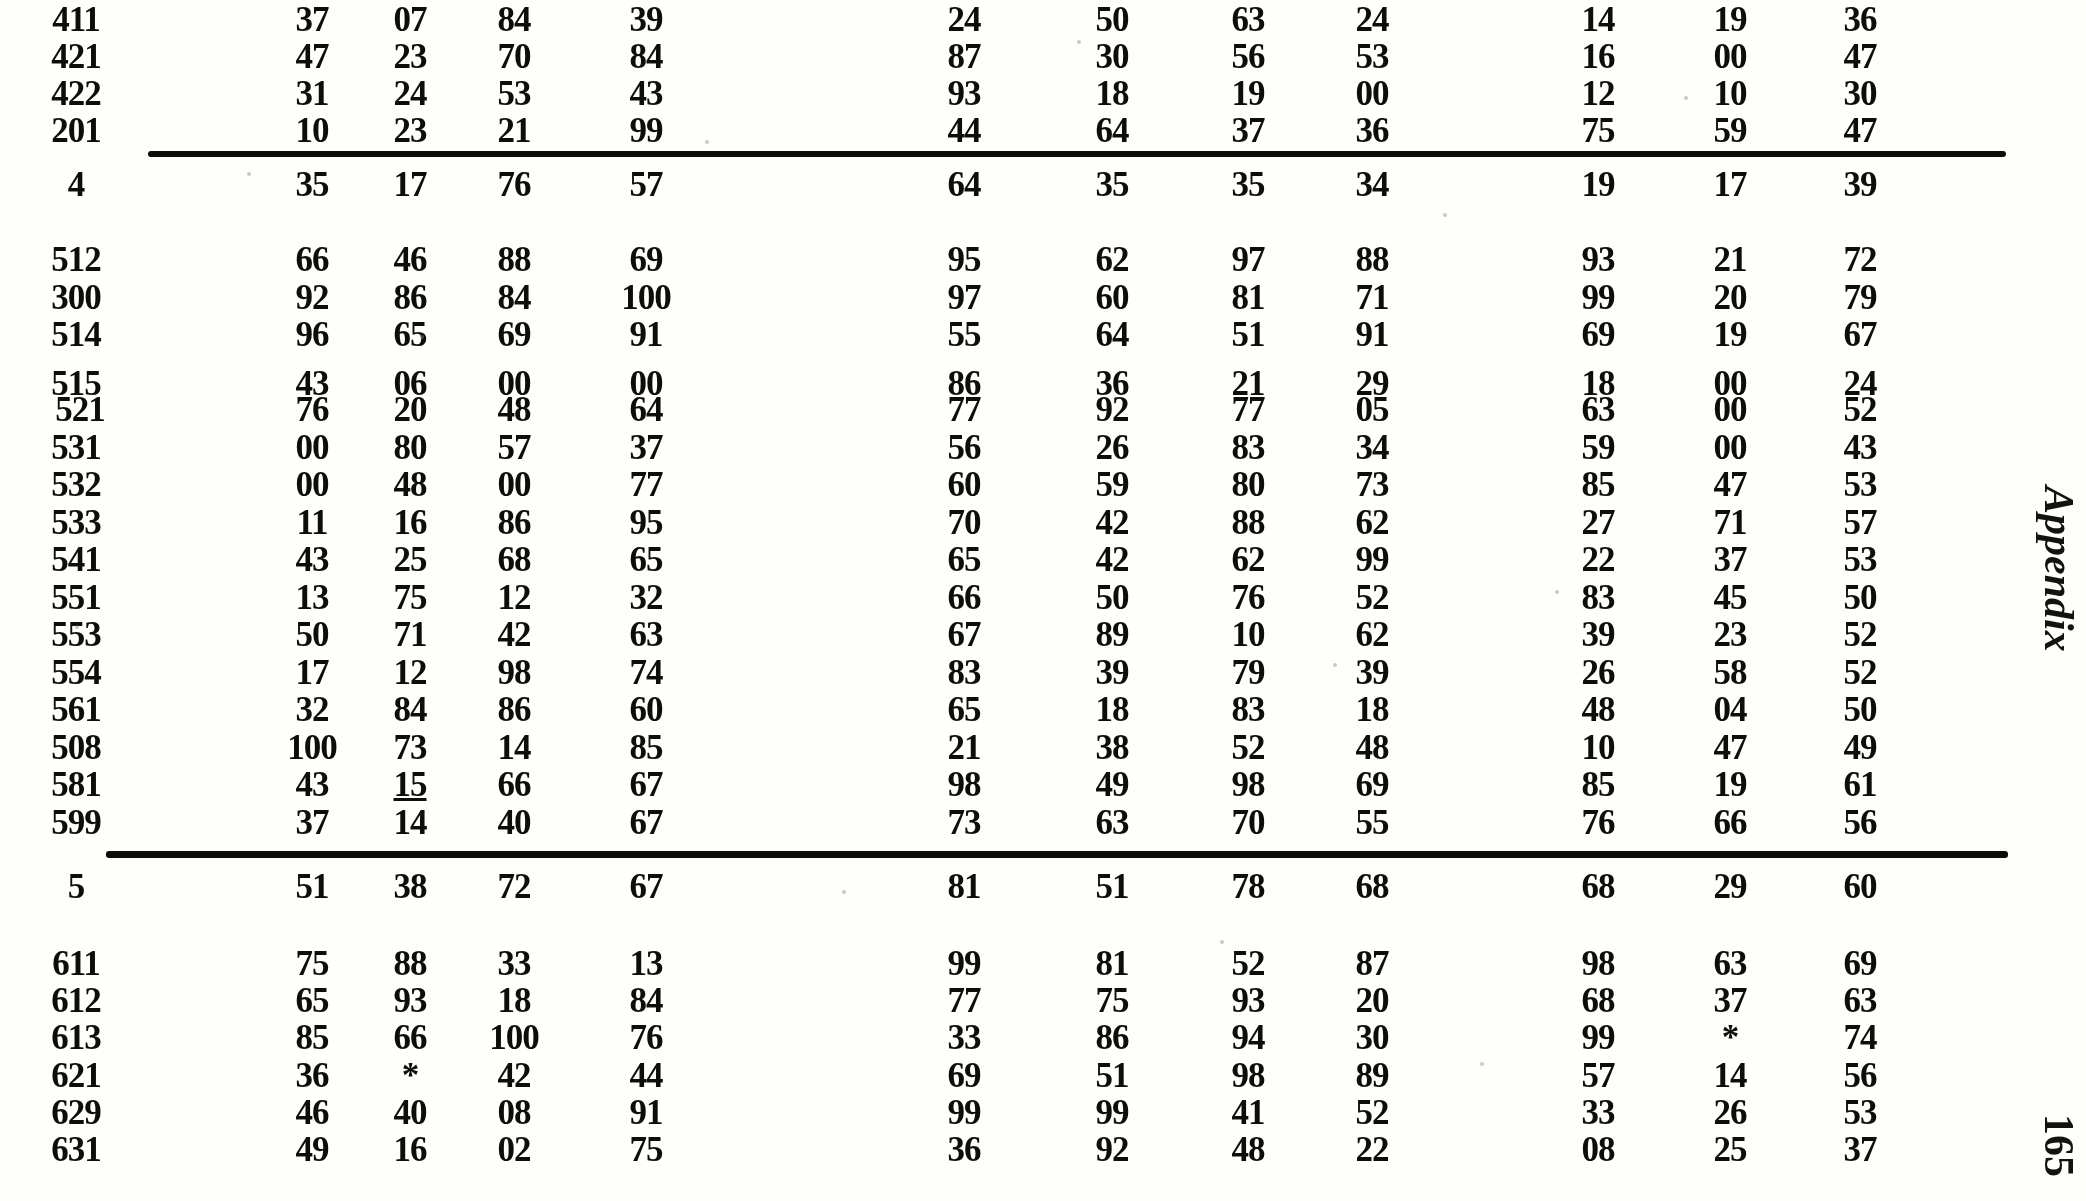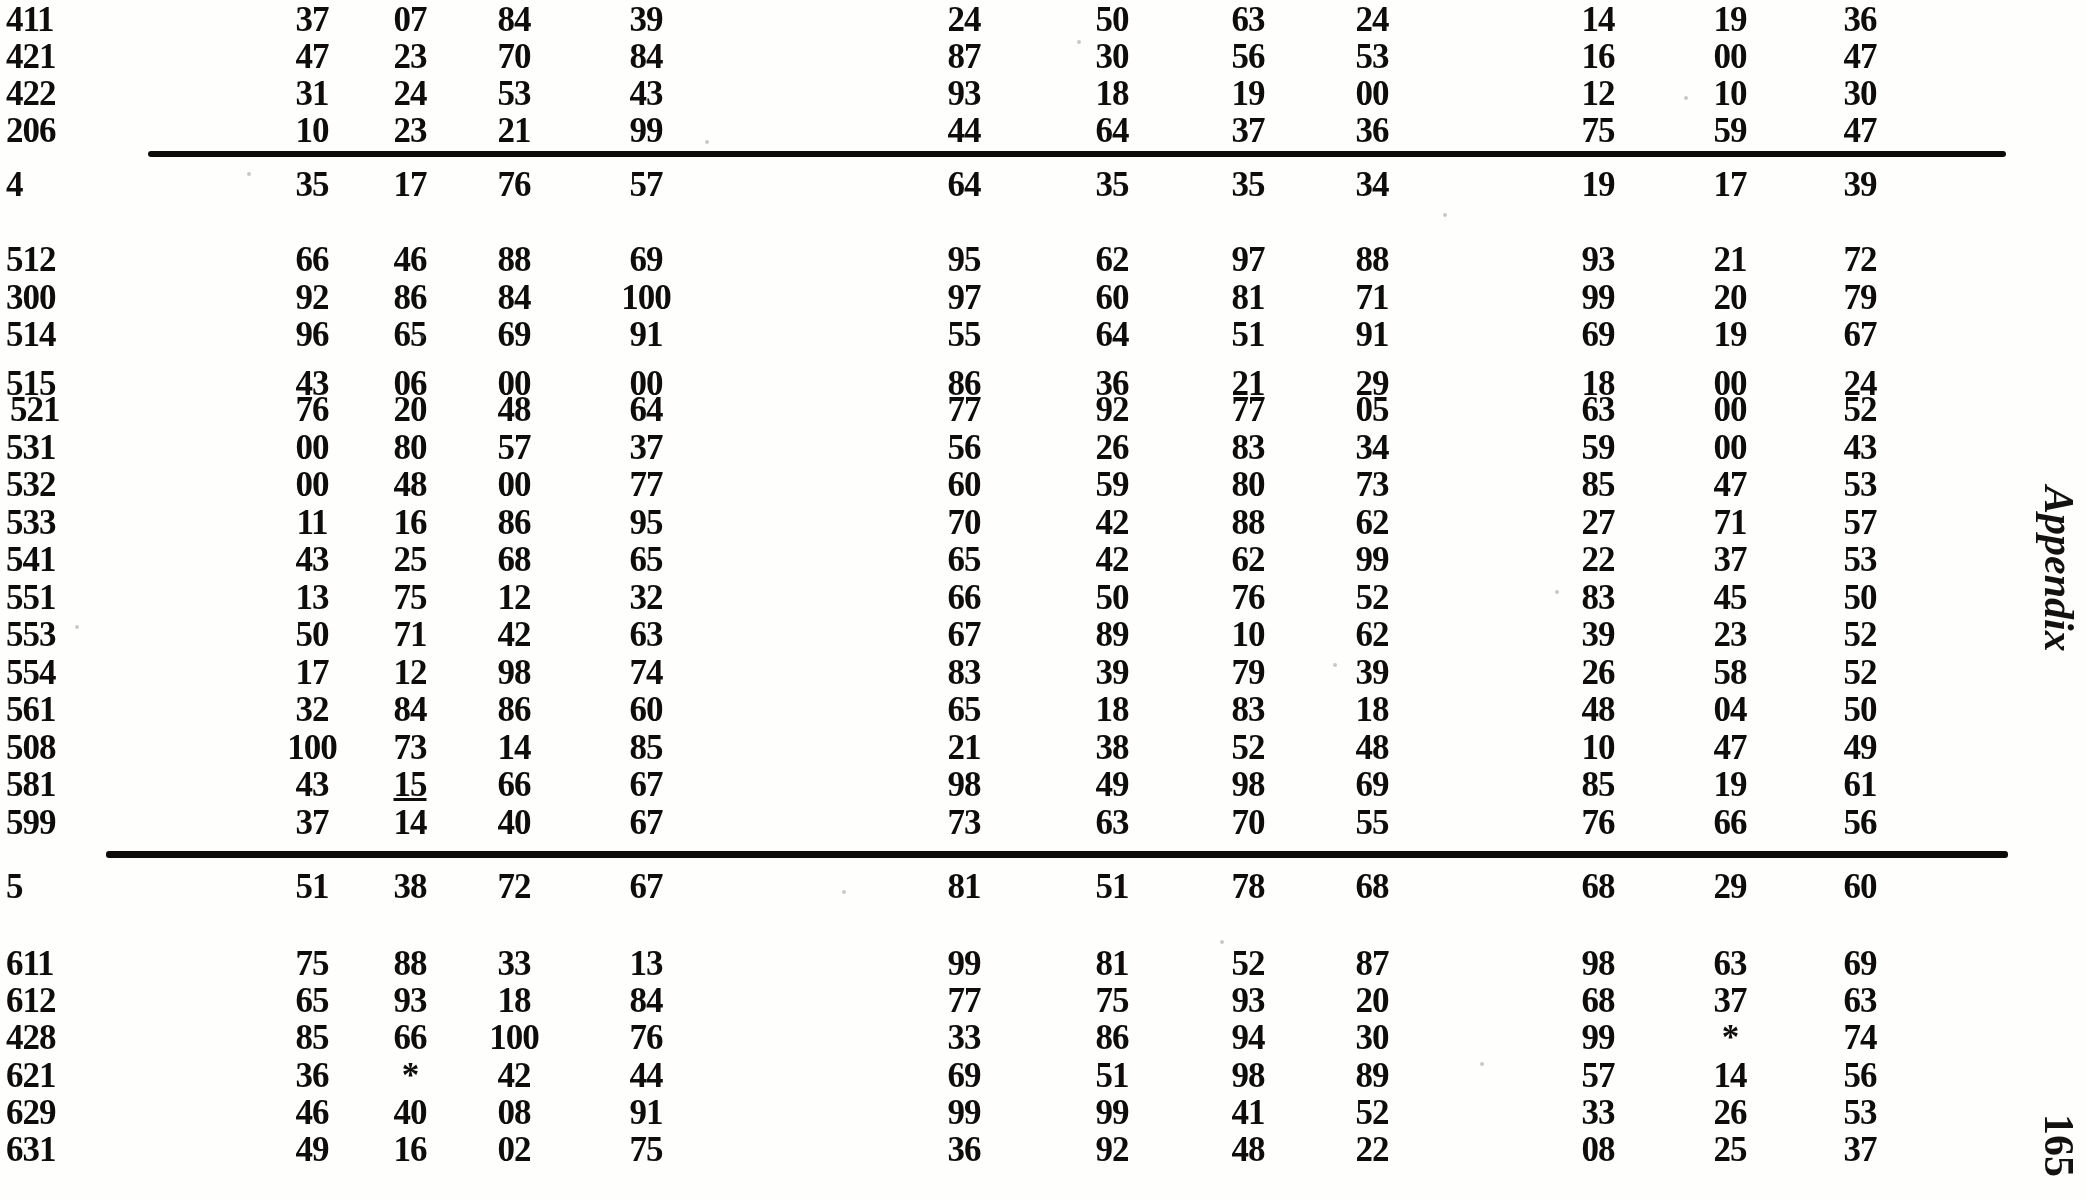--- a/index.html
+++ b/index.html
@@ -22,21 +22,21 @@
     white-space: nowrap;
   }
   .cell {
     position: absolute;
     top: 0; height: 38px;
     text-align: center;
   }
   .label-cell {
     position: absolute;
     top: 0; height: 38px;
-    text-align: left;
+    text-align: center;
   }
   .rule {
     position: absolute;
     background: #0d0c0a;
     border-radius: 3px;
   }
   .rule-1 { left: 148px; top: 151px; width: 1858px; height: 6px; }
   .rule-2 { left: 106px; top: 851px; width: 1902px; height: 7px; }
   .side-label {
     position: absolute;
@@ -111,21 +111,21 @@
         <span class="cell" style="left: 581px; width: 130px;">43</span>
         <span class="cell" style="left: 899px; width: 130px;">93</span>
         <span class="cell" style="left: 1047px; width: 130px;">18</span>
         <span class="cell" style="left: 1183px; width: 130px;">19</span>
         <span class="cell" style="left: 1307px; width: 130px;">00</span>
         <span class="cell" style="left: 1533px; width: 130px;">12</span>
         <span class="cell" style="left: 1665px; width: 130px;">10</span>
         <span class="cell" style="left: 1795px; width: 130px;">30</span>
       </div>
       <div class="trow" style="top: 112px;">
-        <span class="label-cell" style="left: 6px; width: 140px;">206</span>
+        <span class="label-cell" style="left: 6px; width: 140px;">201</span>
         <span class="cell" style="left: 247px; width: 130px;">10</span>
         <span class="cell" style="left: 345px; width: 130px;">23</span>
         <span class="cell" style="left: 449px; width: 130px;">21</span>
         <span class="cell" style="left: 581px; width: 130px;">99</span>
         <span class="cell" style="left: 899px; width: 130px;">44</span>
         <span class="cell" style="left: 1047px; width: 130px;">64</span>
         <span class="cell" style="left: 1183px; width: 130px;">37</span>
         <span class="cell" style="left: 1307px; width: 130px;">36</span>
         <span class="cell" style="left: 1533px; width: 130px;">75</span>
         <span class="cell" style="left: 1665px; width: 130px;">59</span>
@@ -405,21 +405,21 @@
         <span class="cell" style="left: 581px; width: 130px;">84</span>
         <span class="cell" style="left: 899px; width: 130px;">77</span>
         <span class="cell" style="left: 1047px; width: 130px;">75</span>
         <span class="cell" style="left: 1183px; width: 130px;">93</span>
         <span class="cell" style="left: 1307px; width: 130px;">20</span>
         <span class="cell" style="left: 1533px; width: 130px;">68</span>
         <span class="cell" style="left: 1665px; width: 130px;">37</span>
         <span class="cell" style="left: 1795px; width: 130px;">63</span>
       </div>
       <div class="trow" style="top: 1019.4px;">
-        <span class="label-cell" style="left: 6px; width: 140px;">428</span>
+        <span class="label-cell" style="left: 6px; width: 140px;">613</span>
         <span class="cell" style="left: 247px; width: 130px;">85</span>
         <span class="cell" style="left: 345px; width: 130px;">66</span>
         <span class="cell" style="left: 449px; width: 130px;">100</span>
         <span class="cell" style="left: 581px; width: 130px;">76</span>
         <span class="cell" style="left: 899px; width: 130px;">33</span>
         <span class="cell" style="left: 1047px; width: 130px;">86</span>
         <span class="cell" style="left: 1183px; width: 130px;">94</span>
         <span class="cell" style="left: 1307px; width: 130px;">30</span>
         <span class="cell" style="left: 1533px; width: 130px;">99</span>
         <span class="cell" style="left: 1665px; width: 130px;">*</span>

